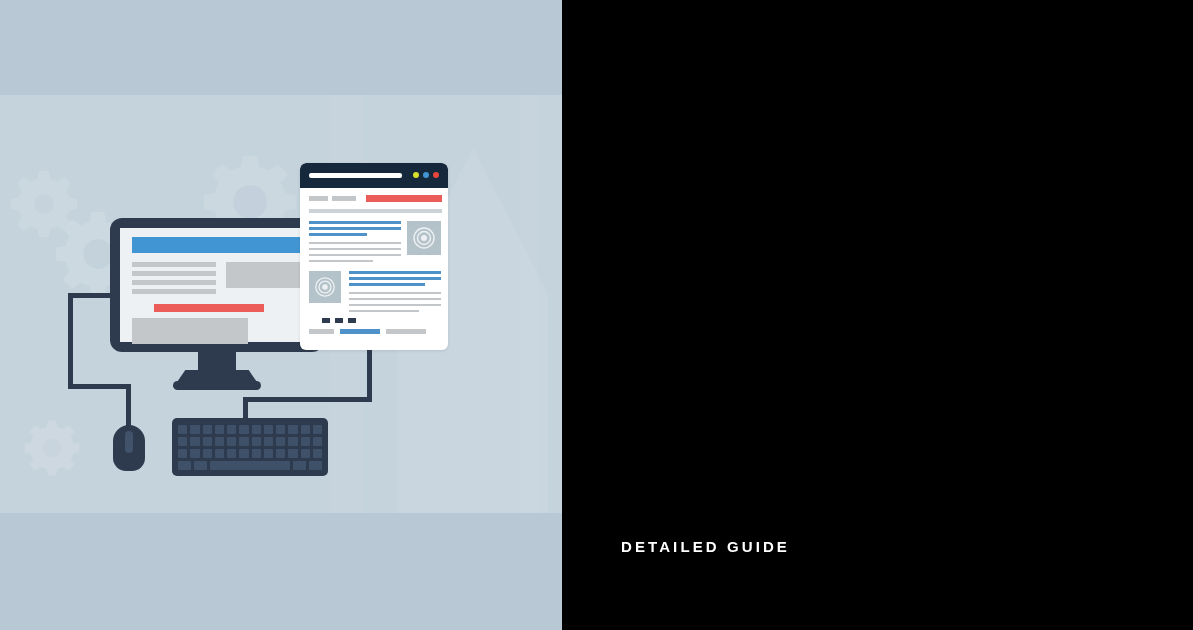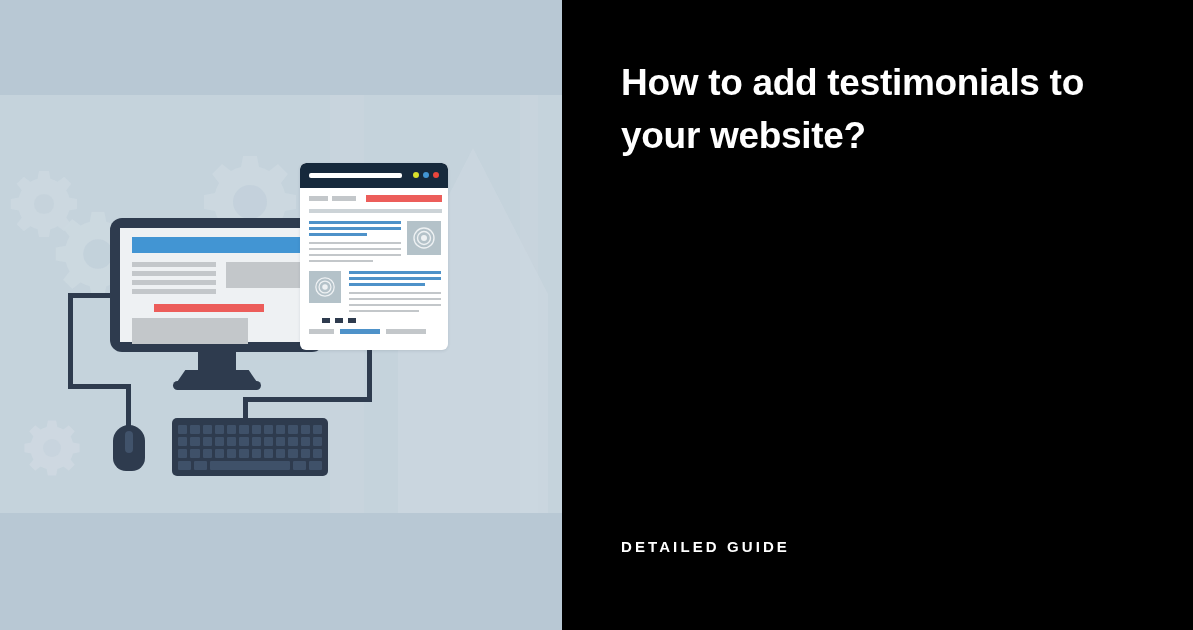--- a/index.html
+++ b/index.html
@@ -319,17 +319,16 @@
             <span class="key"></span>
             <span class="key space"></span>
             <span class="key"></span>
             <span class="key"></span>
         </div>
       </div>
     </div>
   </div>
 
   <div class="right-panel">
-    <h1 class="title">How to add testimonials to your website?</h1>
     <div class="kicker">DETAILED GUIDE</div>
   </div>
 
 </div>
 
 </body></html>

